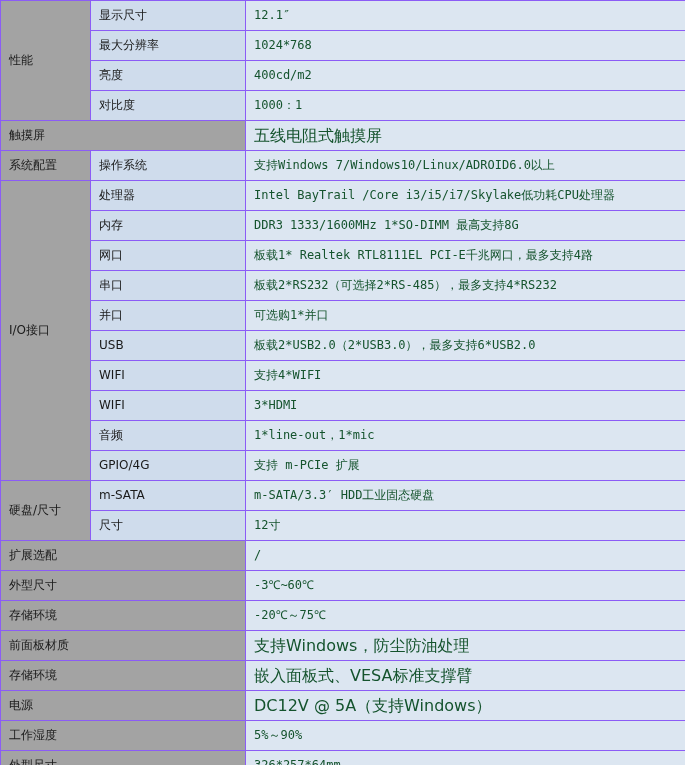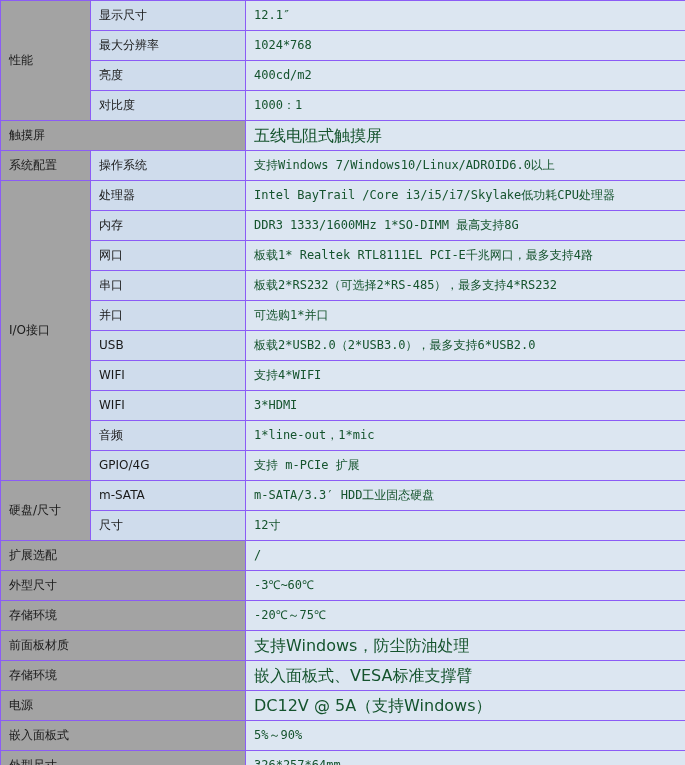--- a/index.html
+++ b/index.html
@@ -156,21 +156,21 @@
       </tr>
       <tr>
         <td class="cat" colspan="2">存储环境</td>
         <td class="val cn">嵌入面板式、VESA标准支撑臂</td>
       </tr>
       <tr>
         <td class="cat" colspan="2">电源</td>
         <td class="val cn">DC12V @ 5A（支持Windows）</td>
       </tr>
       <tr>
-        <td class="cat" colspan="2">嵌入面板式</td>
+        <td class="cat" colspan="2">工作湿度</td>
         <td class="val">5%～90%</td>
       </tr>
       <tr>
         <td class="cat" colspan="2">外型尺寸</td>
         <td class="val">326*257*64mm</td>
       </tr>
     </tbody>
 </table>
 
 </body></html>

